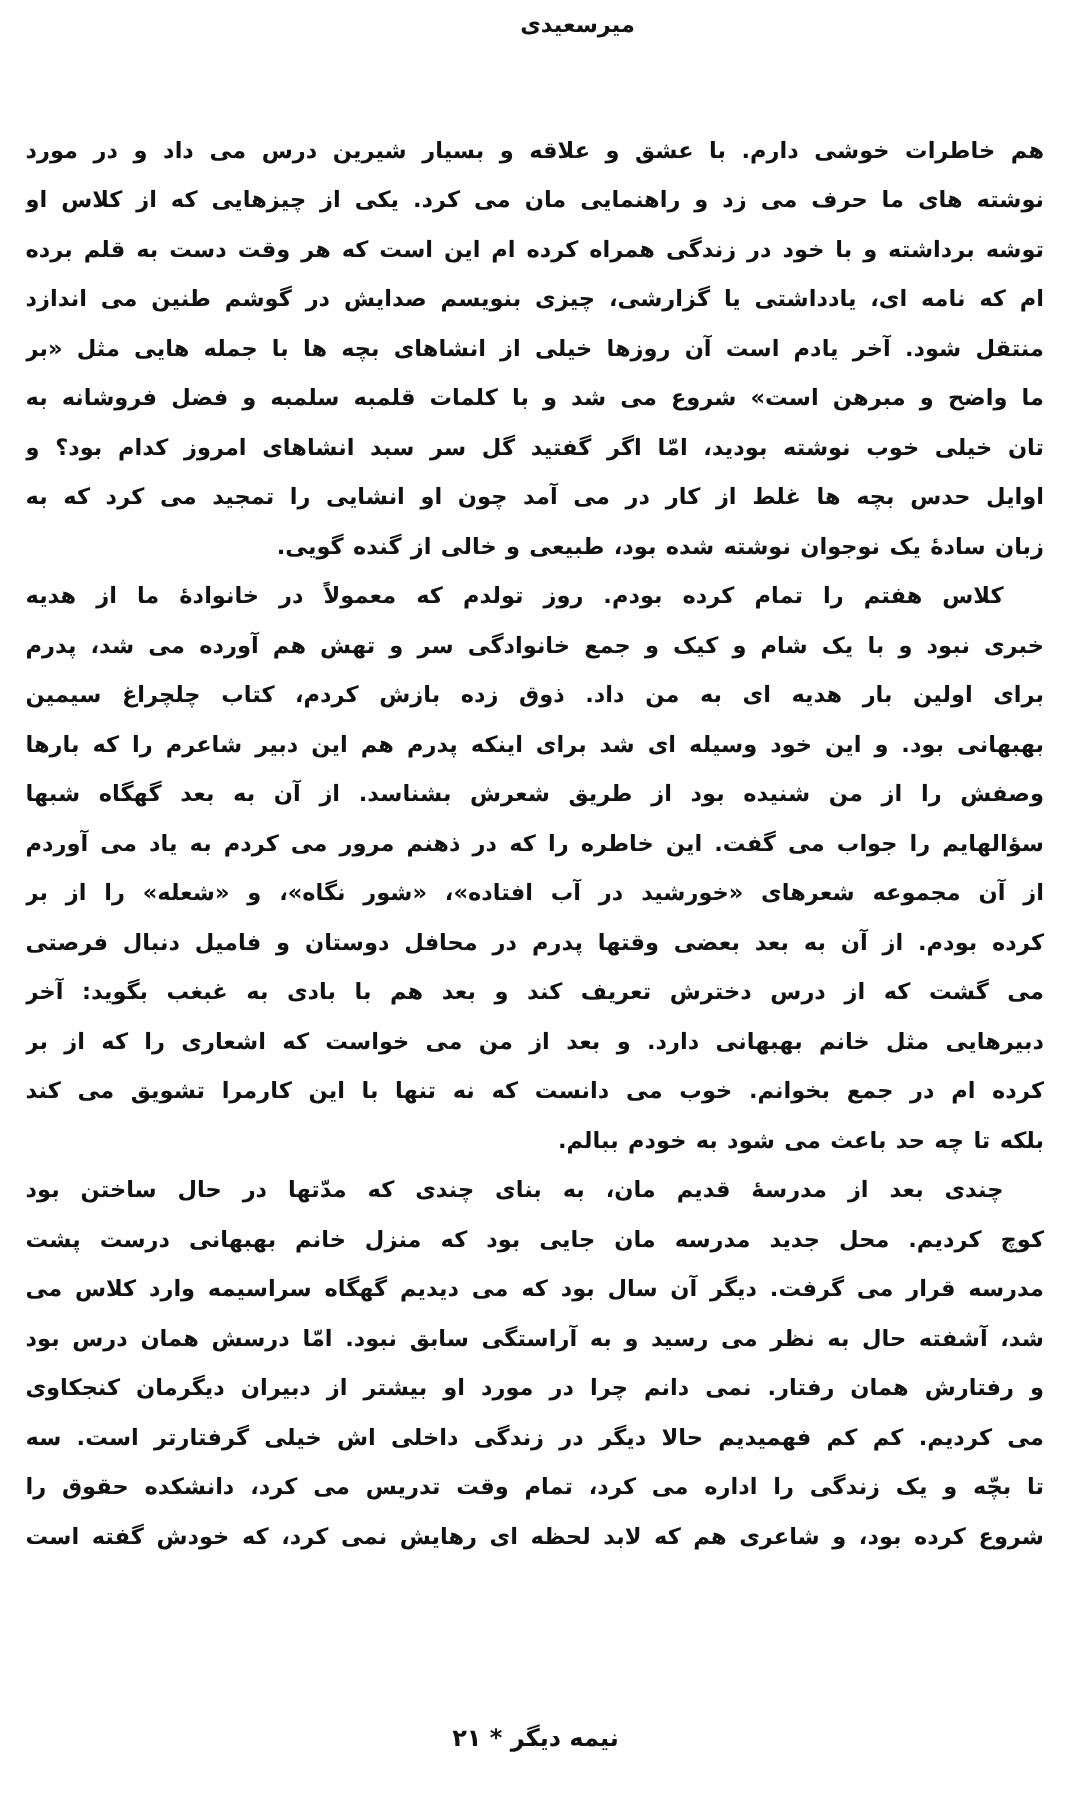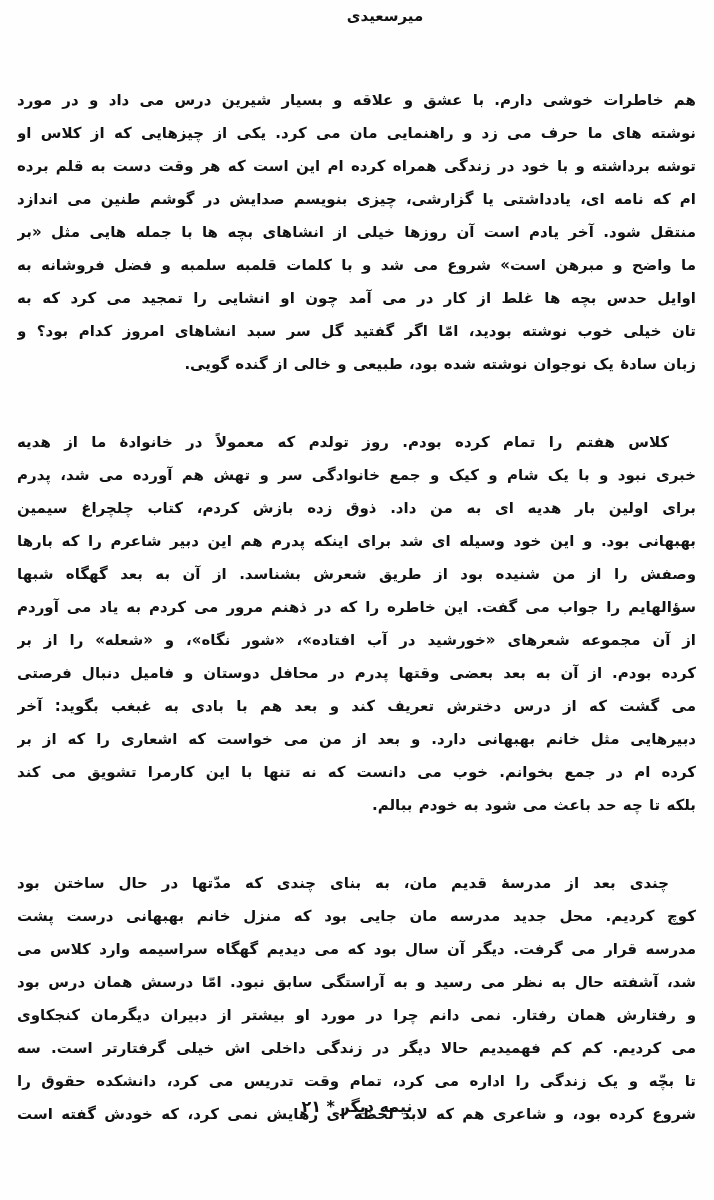--- a/index.html
+++ b/index.html
@@ -44,25 +44,24 @@
     overflow: hidden;
     text-align: justify;
     text-align-last: justify;
     word-spacing: 1px;
   }
   .text-line.para-end {
     text-align-last: right;
   }
   .text-line.indent {
     text-indent: 27px;
-    margin-top: 45px;
   }
   .page-footer {
     position: absolute;
-    top: 1097px;
+    top: 1149px;
     left: 0;
     width: 100%;
     text-align: center;
     direction: rtl;
     font-size: 16px;
     font-weight: bold;
   }
 </style>
 </head>
 <body>
@@ -70,22 +69,22 @@
 <div class="page">
   <div class="running-header">میرسعیدی</div>
 
   <div class="body-text" id="body-text">
       <div class="text-line">هم خاطرات خوشی دارم. با عشق و علاقه و بسیار شیرین درس می داد و در مورد</div>
       <div class="text-line">نوشته های ما حرف می زد و راهنمایی مان می کرد. یکی از چیزهایی که از کلاس او</div>
       <div class="text-line">توشه برداشته و با خود در زندگی همراه کرده ام این است که هر وقت دست به قلم برده</div>
       <div class="text-line">ام که نامه ای، یادداشتی یا گزارشی، چیزی بنویسم صدایش در گوشم طنین می اندازد</div>
       <div class="text-line">منتقل شود. آخر یادم است آن روزها خیلی از انشاهای بچه ها با جمله هایی مثل «بر</div>
       <div class="text-line">ما واضح و مبرهن است» شروع می شد و با کلمات قلمبه سلمبه و فضل فروشانه به</div>
+      <div class="text-line">تان خیلی خوب نوشته بودید، امّا اگر گفتید گل سر سبد انشاهای امروز کدام بود؟ و</div>
       <div class="text-line">اوایل حدس بچه ها غلط از کار در می آمد چون او انشایی را تمجید می کرد که به</div>
-      <div class="text-line">تان خیلی خوب نوشته بودید، امّا اگر گفتید گل سر سبد انشاهای امروز کدام بود؟ و</div>
       <div class="text-line para-end">زبان سادهٔ یک نوجوان نوشته شده بود، طبیعی و خالی از گنده گویی.</div>
       <div class="text-line indent">کلاس هفتم را تمام کرده بودم. روز تولدم که معمولاً در خانوادهٔ ما از هدیه</div>
       <div class="text-line">خبری نبود و با یک شام و کیک و جمع خانوادگی سر و تهش هم آورده می شد، پدرم</div>
       <div class="text-line">برای اولین بار هدیه ای به من داد. ذوق زده بازش کردم، کتاب چلچراغ سیمین</div>
       <div class="text-line">بهبهانی بود. و این خود وسیله ای شد برای اینکه پدرم هم این دبیر شاعرم را که بارها</div>
       <div class="text-line">وصفش را از من شنیده بود از طریق شعرش بشناسد. از آن به بعد گهگاه شبها</div>
       <div class="text-line">سؤالهایم را جواب می گفت. این خاطره را که در ذهنم مرور می کردم به یاد می آوردم</div>
       <div class="text-line">از آن مجموعه شعرهای «خورشید در آب افتاده»، «شور نگاه»، و «شعله» را از بر</div>
       <div class="text-line">کرده بودم. از آن به بعد بعضی وقتها پدرم در محافل دوستان و فامیل دنبال فرصتی</div>
       <div class="text-line">می گشت که از درس دخترش تعریف کند و بعد هم با بادی به غبغب بگوید: آخر</div>

